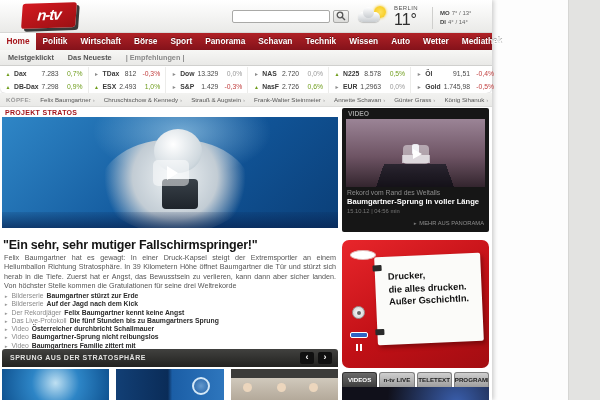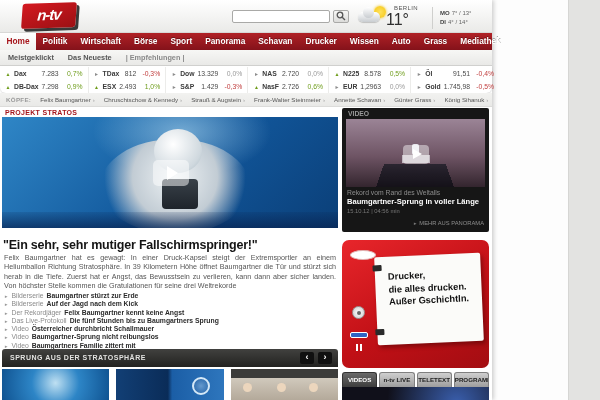--- a/index.html
+++ b/index.html
@@ -24,21 +24,21 @@
                 border:1px solid #a9a9a7; border-radius:2px;
                 background:linear-gradient(#f7f7f5,#dcdcda); text-align:center; line-height:10px; cursor:pointer; }
   .wx { position:absolute; left:350px; top:4px; width:135px; height:26px; }
   .wx-sun { position:absolute; left:24px; top:2px; width:12px; height:12px; border-radius:50%;
             background:radial-gradient(#ffe25e,#f4c511); box-shadow:0 0 3px #f4c511; }
   .wx-cloud { position:absolute; left:8px; top:8px; width:22px; height:10px; border-radius:7px;
               background:linear-gradient(#ffffff,#c9cdd1); box-shadow:0 1px 1px rgba(0,0,0,0.2); }
   .wx-cloud::before { content:""; position:absolute; left:5px; top:-5px; width:11px; height:11px;
                       border-radius:50%; background:inherit; }
   .wx-city { position:absolute; left:44px; top:1px; font-size:6px; color:#555; letter-spacing:0.4px; }
-  .wx-temp { position:absolute; left:36px; top:7px; font-size:16px; color:#2e2e2e; }
+  .wx-temp { position:absolute; left:44px; top:7px; font-size:16px; color:#2e2e2e; }
   .wx-sep  { position:absolute; left:82px; top:3px; height:22px; border-left:1px solid #cfcfcd; }
   .wx-days { position:absolute; left:90px; top:5px; font-size:6px; color:#666; line-height:9px; white-space:nowrap; }
   .wx-days b { color:#444; margin-right:2px; }
 
   
   .nav { position:absolute; left:0; top:33px; width:492px; height:17px; display:flex;
          background:linear-gradient(#b02126,#84121a); }
   .nav-item { display:block; padding:0 6.5px; line-height:17px; font-size:8.3px; font-weight:bold;
               color:#fff; text-decoration:none; text-shadow:0 -1px 0 rgba(0,0,0,0.35); cursor:pointer; }
   .nav-item.active { background:linear-gradient(#ffffff,#f1f1ef); color:#a6161c; text-shadow:none; }
@@ -196,24 +196,24 @@
   </div>
 
   <div class="nav">
     <a class="nav-item active">Home</a>
     <a class="nav-item">Politik</a>
     <a class="nav-item">Wirtschaft</a>
     <a class="nav-item">Börse</a>
     <a class="nav-item">Sport</a>
     <a class="nav-item">Panorama</a>
     <a class="nav-item">Schavan</a>
-    <a class="nav-item">Drucker</a>
+    <a class="nav-item">Technik</a>
     <a class="nav-item">Wissen</a>
     <a class="nav-item">Auto</a>
-    <a class="nav-item">Grass</a>
+    <a class="nav-item">Wetter</a>
     <a class="nav-item">Mediathek</a>
   </div>
 
   <div class="subnav">
     <a>Meistgeklickt</a>
     <a>Das Neueste</a>
     <a class="muted">| Empfehlungen |</a>
   </div>
 
   <div class="ticker">

